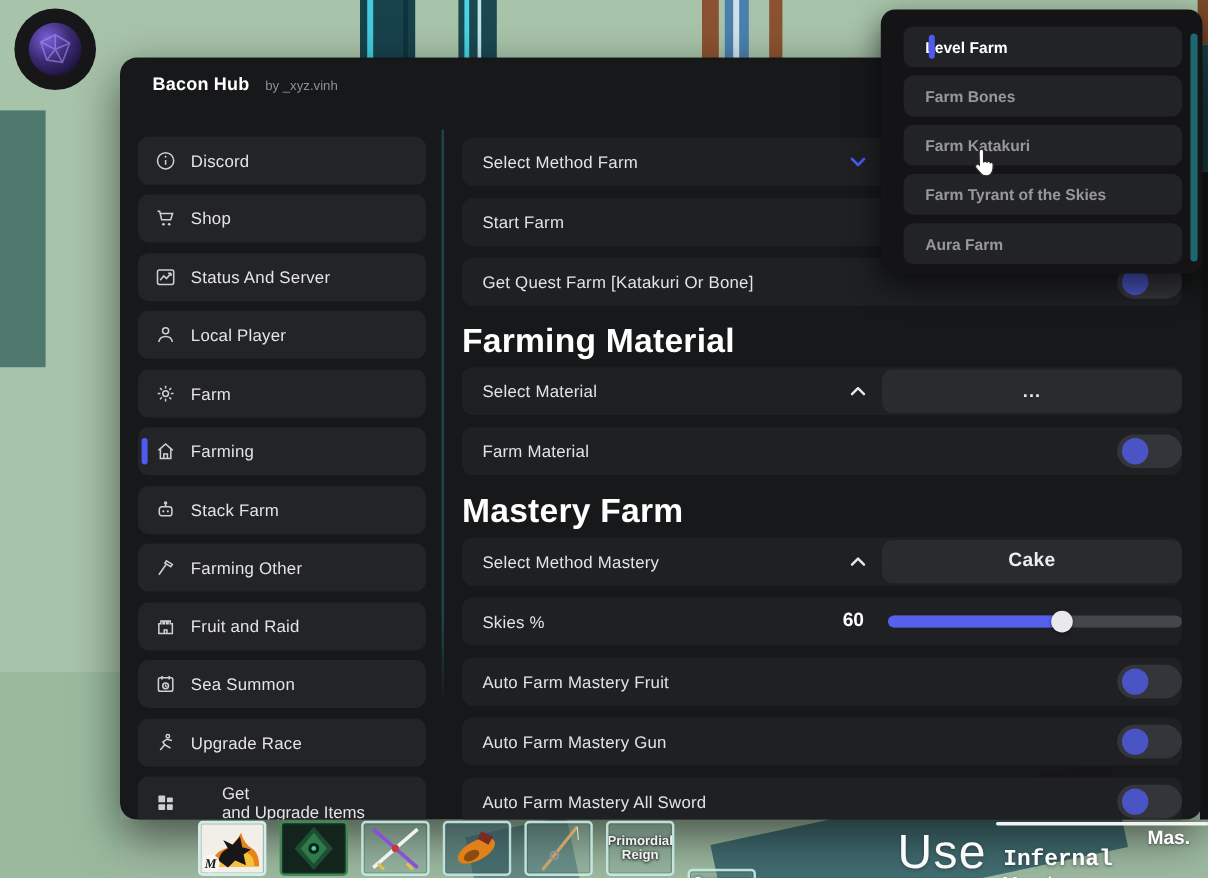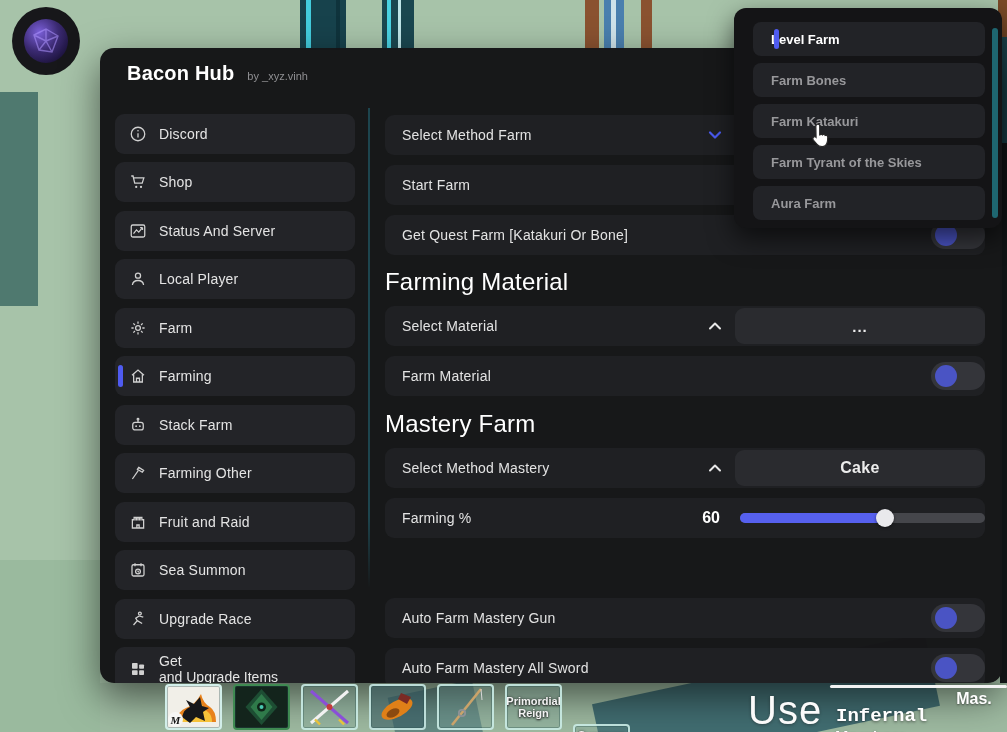--- a/index.html
+++ b/index.html
@@ -33,39 +33,39 @@
              background:#17171a; display:flex; align-items:center; justify-content:center; cursor:pointer; }
   .orb-core { width:44px; height:44px; border-radius:50%;
               background:radial-gradient(circle at 35% 30%, #7a5fd8 0%, #3b2a72 45%, #140d2e 90%); position:relative; overflow:hidden; }
   .orb-core svg { position:absolute; left:0; top:0; }
 
   
   .window { position:absolute; left:100px; top:48px; width:902px; height:635px;
             background:rgba(21,21,23,.99); border-radius:14px; overflow:hidden;
             box-shadow:0 14px 38px rgba(0,0,0,.55); }
   .win-header { position:absolute; left:27px; top:14px; display:flex; align-items:baseline; gap:13px; }
-  .win-title { color:#fff; font-size:20px; font-weight:700; letter-spacing:.2px; }
+  .win-title { color:#fff; font-size:15px; font-weight:700; letter-spacing:.2px; }
   .win-byline { color:#8f8f92; font-size:11px; }
 
   
   .side-item { position:absolute; left:15px; width:240px; height:40px; background:#232428;
                border-radius:9px; display:flex; align-items:center; cursor:pointer; }
   .side-item .icn { width:18px; height:18px; margin:0 12px 0 14px; flex:0 0 auto; }
   .side-item .lbl { color:#e4e4e4; font-size:14px; font-weight:500; letter-spacing:.2px; }
-  .side-item .lbl2 { color:#e4e4e4; font-size:14px; font-weight:500; line-height:16px; }
+  .side-item .lbl2 { color:#e4e4e4; font-size:14px; font-weight:500; line-height:16px;margin-left:26px; }
   .active-bar { position:absolute; left:3px; top:9px; width:5px; height:22px; border-radius:3px; background:#4f5bf0; }
 
   .divider { position:absolute; left:268px; top:60px; width:2px; height:480px;
              background:linear-gradient(#1d454e, #1d454e 85%, rgba(29,69,78,0)); }
 
   
   .row { position:absolute; left:285px; width:600px; height:40px; background:#1f2023;
          border-radius:9px; display:flex; align-items:center; }
   .row .rlbl { color:#e3e3e3; font-size:14px; font-weight:500; margin-left:17px; letter-spacing:.2px; }
-  .sec-head { position:absolute; left:285px; color:#fff; font-size:24px; font-weight:400; letter-spacing:.2px; }
+  .sec-head { position:absolute; left:285px; color:#fff; font-size:28px; font-weight:700; letter-spacing:.2px; }
   .chev { position:absolute; left:320px; top:10px; width:20px; height:20px; }
   .valbtn { position:absolute; left:350px; top:2px; width:250px; height:36px; background:#2a2b2f;
             border-radius:9px; display:flex; align-items:center; justify-content:center; cursor:pointer; }
   .valbtn span { color:#ececec; font-size:15px; font-weight:700; letter-spacing:1px; }
 
   .toggle { position:absolute; left:546px; top:6px; width:54px; height:28px; background:#34353a;
             border-radius:15px; cursor:pointer; }
   .toggle .knob { position:absolute; left:4px; top:3px; width:22px; height:22px; border-radius:50%; background:#4a54c4; }
 
   .hnum { position:absolute; left:285px; width:50px; text-align:right; color:#fff; font-size:16px; font-weight:700; }
@@ -316,26 +316,32 @@
       <span class="chev">
         <svg width="20" height="20" viewBox="0 0 24 24" fill="none" stroke="#e8e8e8" stroke-width="2.4" stroke-linecap="round" stroke-linejoin="round">
             <polyline points="6 15 12 9 18 15"></polyline>
           </svg>
       </span>
       <span class="valbtn">
         <span style="font-size:16px; letter-spacing:.3px">Cake</span>
       </span>
     </div>
     <div class="row" style="top:450px">
-      <span class="rlbl">Farming %</span>
+      <span class="rlbl">Skies %</span>
       <span class="hnum">60</span>
       <span class="slider">
         <span class="fill"></span>
         <span class="sknob"></span>
       </span>
+    </div>
+    <div class="row" style="top:500px">
+      <span class="rlbl">Auto Farm Mastery Fruit</span>
+      <span class="toggle">
+          <span class="knob"></span>
+        </span>
     </div>
     <div class="row" style="top:550px">
       <span class="rlbl">Auto Farm Mastery Gun</span>
       <span class="toggle">
           <span class="knob"></span>
         </span>
     </div>
     <div class="row" style="top:600px">
       <span class="rlbl">Auto Farm Mastery All Sword</span>
       <span class="toggle">

